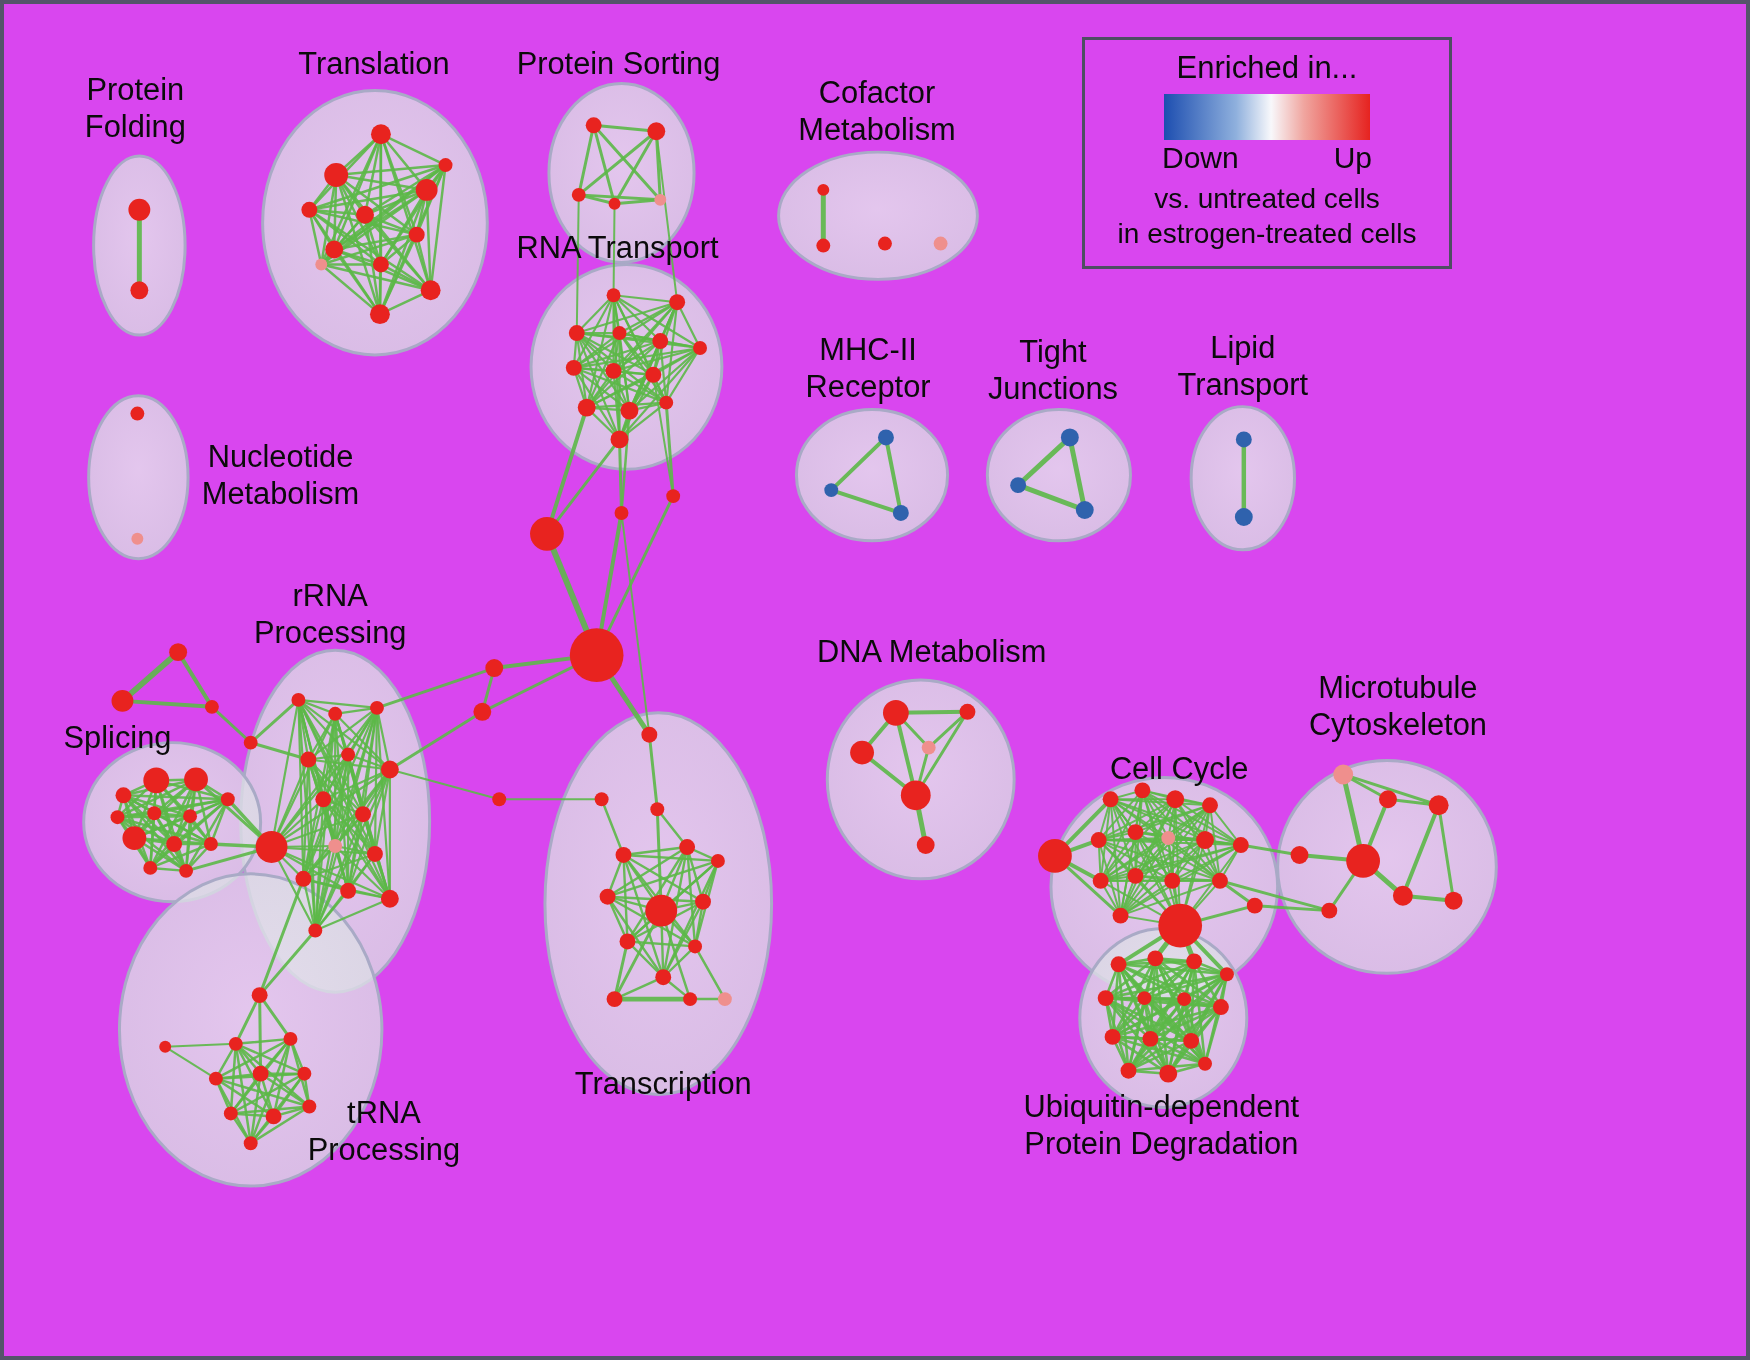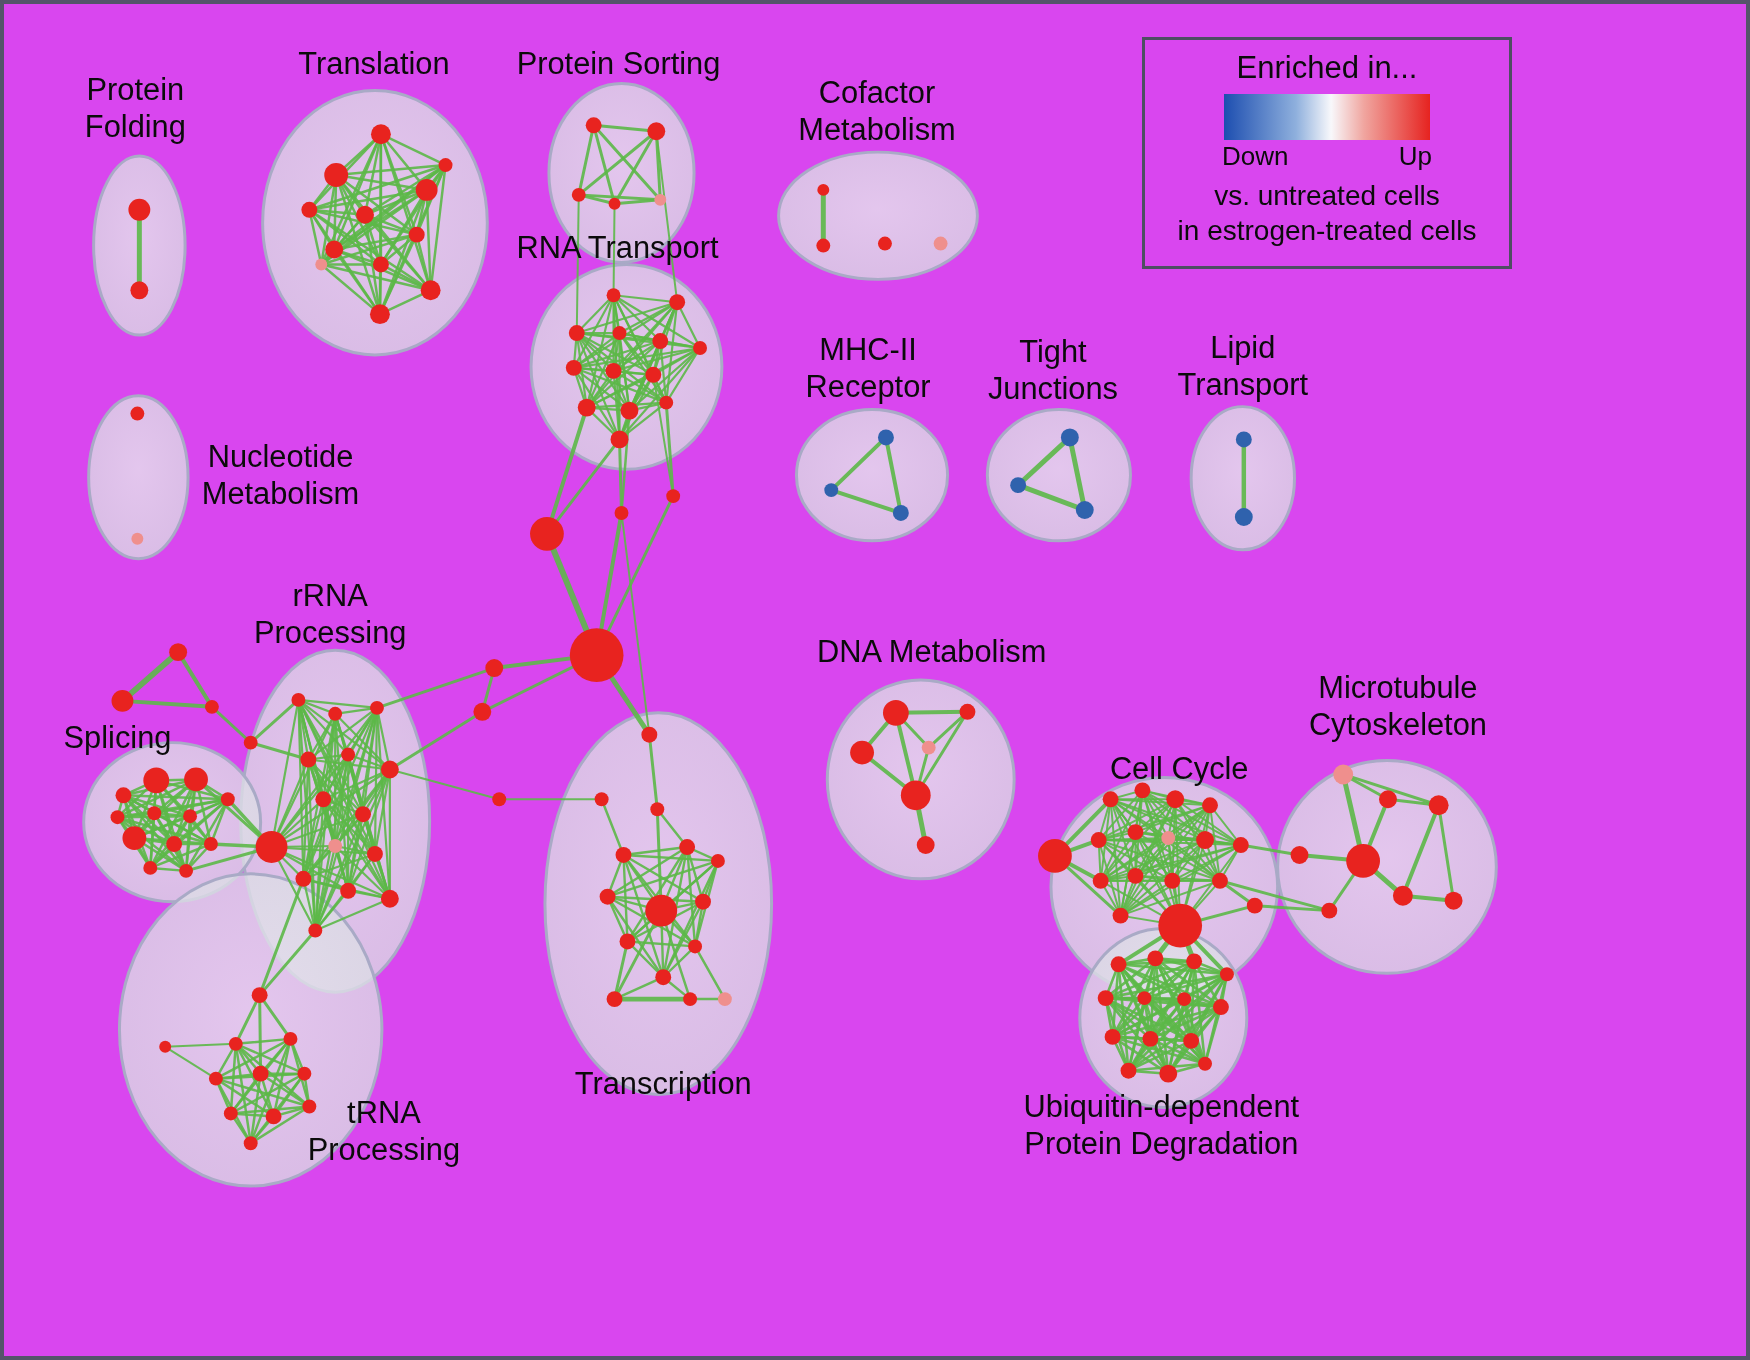--- a/index.html
+++ b/index.html
@@ -7,26 +7,26 @@
     position:relative;width:1750px;height:1360px;box-sizing:border-box;
     border:4px solid #54546b;background:#c7c7e0;overflow:hidden;
     font-family:"Liberation Sans","DejaVu Sans",sans-serif;
   }
   .figure svg{position:absolute;left:0;top:0;width:100%;height:100%;}
   .cluster-label{
     font-family:"Liberation Sans","DejaVu Sans",sans-serif;
     font-size:31px;fill:#0b0b0b;
   }
   .legend{
-    position:absolute;left:1138px;top:33px;width:370px;height:232px;
+    position:absolute;left:1078px;top:33px;width:370px;height:232px;
     border:3px solid #4e4e62;box-sizing:border-box;text-align:center;color:#0b0b0b;
   }
   .legend-title{font-size:31px;margin-top:10px;}
   .legend-gradient{width:206px;height:46px;margin:8px auto 0;}
-  .legend-scale{width:210px;margin:1px auto 0;display:flex;justify-content:space-between;font-size:26px;}
+  .legend-scale{width:210px;margin:1px auto 0;display:flex;justify-content:space-between;font-size:30px;}
   .legend-captions{margin-top:6px;}
   .legend-caption{font-size:28px;line-height:35px;}
 </style>
 </head>
 <body>
 
 <div class="figure" style="background: #d946ef; border-color: rgb(84, 84, 107);">
 
   <svg id="network" viewBox="0 0 1750 1360">
     <defs>

